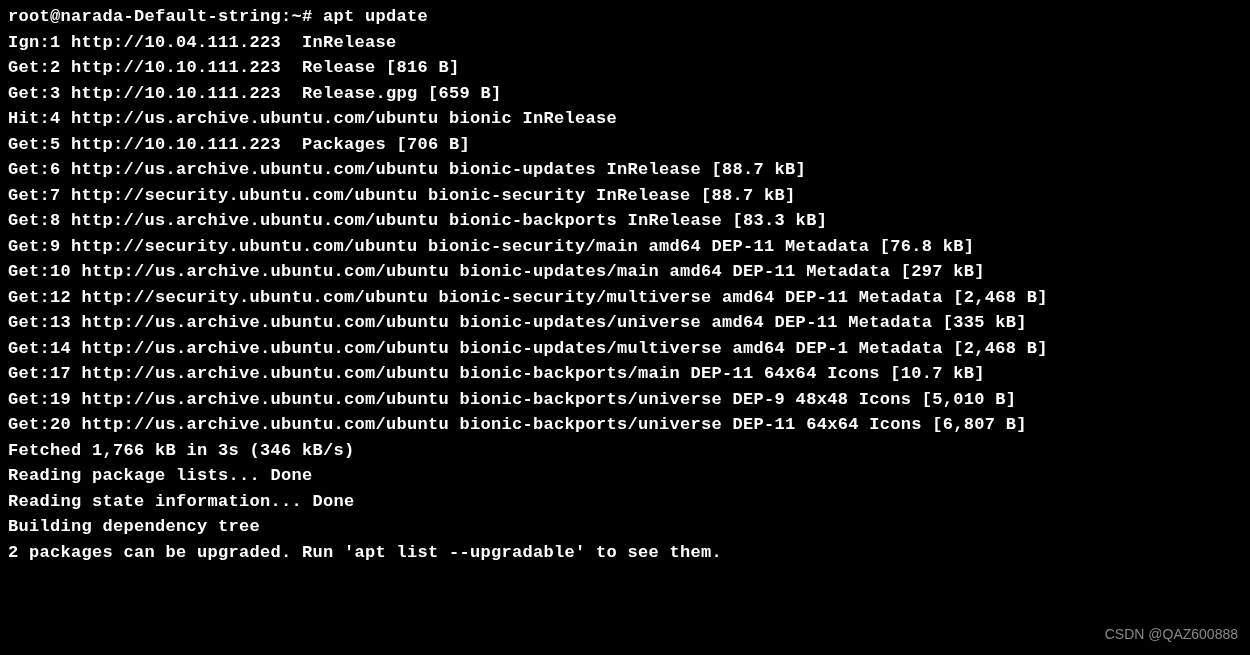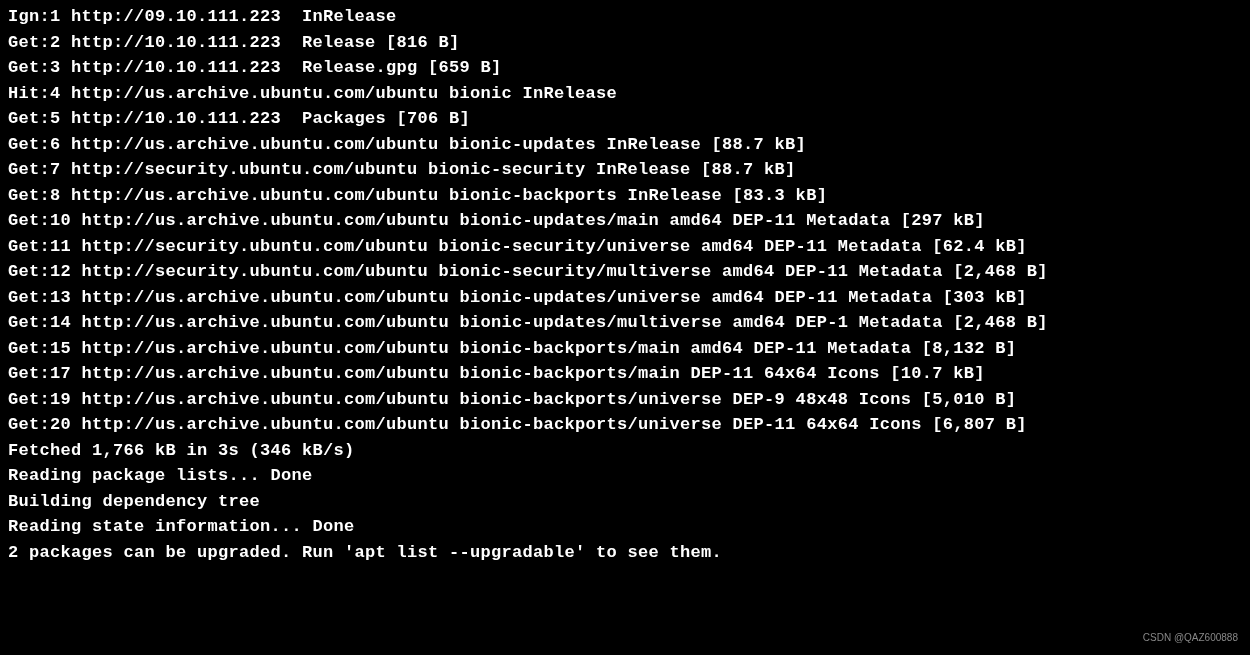--- a/index.html
+++ b/index.html
@@ -22,47 +22,47 @@
     }
     .terminal-line {
       white-space: pre;
       font-weight: bold;
     }
     .watermark {
       position: absolute;
       bottom: 10px;
       right: 12px;
       color: #888888;
-      font-size: 10px;
+      font-size: 14px;
       font-family: Arial, sans-serif;
       font-weight: normal;
       letter-spacing: 0;
     }
   </style>
 </head>
 <body>
 
 <div>
-  <div class="terminal-line">Ign:1 http://09.10.111.223  InRelease</div>
+  <div class="terminal-line"><span>root@narada-Default-string:~# </span><span>apt update</span></div>
+  <div class="terminal-line">Ign:1 http://10.04.111.223  InRelease</div>
   <div class="terminal-line">Get:2 http://10.10.111.223  Release [816 B]</div>
   <div class="terminal-line">Get:3 http://10.10.111.223  Release.gpg [659 B]</div>
   <div class="terminal-line">Hit:4 http://us.archive.ubuntu.com/ubuntu bionic InRelease</div>
   <div class="terminal-line">Get:5 http://10.10.111.223  Packages [706 B]</div>
   <div class="terminal-line">Get:6 http://us.archive.ubuntu.com/ubuntu bionic-updates InRelease [88.7 kB]</div>
   <div class="terminal-line">Get:7 http://security.ubuntu.com/ubuntu bionic-security InRelease [88.7 kB]</div>
   <div class="terminal-line">Get:8 http://us.archive.ubuntu.com/ubuntu bionic-backports InRelease [83.3 kB]</div>
+  <div class="terminal-line">Get:9 http://security.ubuntu.com/ubuntu bionic-security/main amd64 DEP-11 Metadata [76.8 kB]</div>
   <div class="terminal-line">Get:10 http://us.archive.ubuntu.com/ubuntu bionic-updates/main amd64 DEP-11 Metadata [297 kB]</div>
-  <div class="terminal-line">Get:11 http://security.ubuntu.com/ubuntu bionic-security/universe amd64 DEP-11 Metadata [62.4 kB]</div>
   <div class="terminal-line">Get:12 http://security.ubuntu.com/ubuntu bionic-security/multiverse amd64 DEP-11 Metadata [2,468 B]</div>
-  <div class="terminal-line">Get:13 http://us.archive.ubuntu.com/ubuntu bionic-updates/universe amd64 DEP-11 Metadata [303 kB]</div>
+  <div class="terminal-line">Get:13 http://us.archive.ubuntu.com/ubuntu bionic-updates/universe amd64 DEP-11 Metadata [335 kB]</div>
   <div class="terminal-line">Get:14 http://us.archive.ubuntu.com/ubuntu bionic-updates/multiverse amd64 DEP-1 Metadata [2,468 B]</div>
-  <div class="terminal-line">Get:15 http://us.archive.ubuntu.com/ubuntu bionic-backports/main amd64 DEP-11 Metadata [8,132 B]</div>
   <div class="terminal-line">Get:17 http://us.archive.ubuntu.com/ubuntu bionic-backports/main DEP-11 64x64 Icons [10.7 kB]</div>
   <div class="terminal-line">Get:19 http://us.archive.ubuntu.com/ubuntu bionic-backports/universe DEP-9 48x48 Icons [5,010 B]</div>
   <div class="terminal-line">Get:20 http://us.archive.ubuntu.com/ubuntu bionic-backports/universe DEP-11 64x64 Icons [6,807 B]</div>
   <div class="terminal-line">Fetched 1,766 kB in 3s (346 kB/s)</div>
   <div class="terminal-line">Reading package lists... Done</div>
+  <div class="terminal-line">Reading state information... Done</div>
   <div class="terminal-line">Building dependency tree</div>
-  <div class="terminal-line">Reading state information... Done</div>
   <div class="terminal-line">2 packages can be upgraded. Run 'apt list --upgradable' to see them.</div>
 </div>
 
 <div class="watermark">CSDN @QAZ600888</div>
 
 </body></html>

